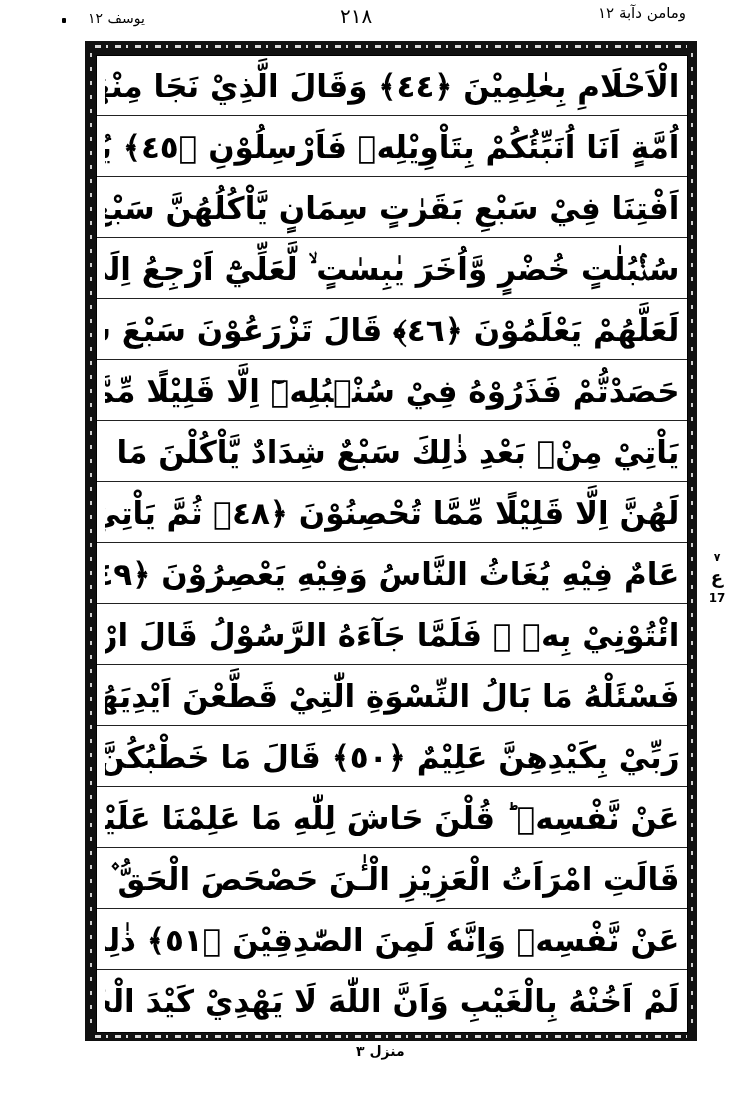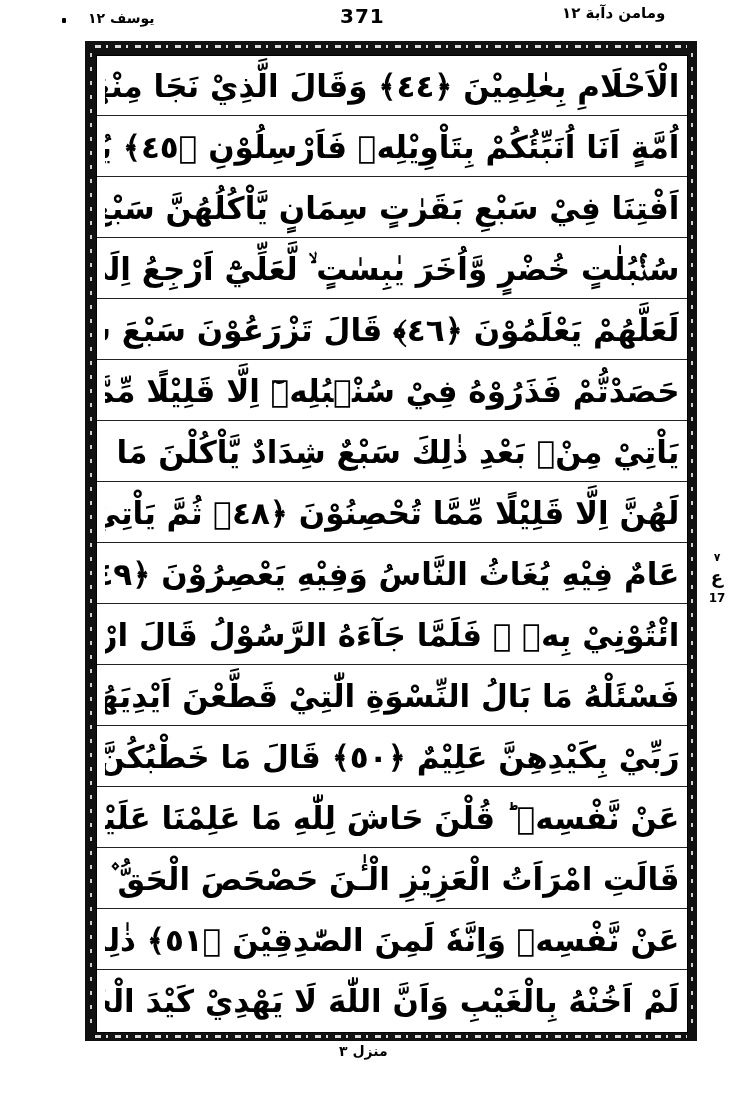--- a/index.html
+++ b/index.html
@@ -1,20 +1,20 @@
 <!DOCTYPE html>
 <html><head>
 <meta charset="utf-8">
 <style>
   html, body { margin:0; padding:0; background:#ffffff; }
   body { width:746px; height:1108px; position:relative; overflow:hidden;
          font-family:"DejaVu Sans", sans-serif; color:#000; }
   .abs { position:absolute; }
-  .hdr { font-weight:bold; direction:rtl; white-space:nowrap; }
-  #hdr-right { left:562px; top:4px; font-size:15px;text-align:center; }
+  .hdr { font-weight:normal; direction:rtl; white-space:nowrap; }
+  #hdr-right { left:598px; top:4px; font-size:15px;text-align:center; }
   #hdr-left  { left:88px;  top:10px; font-size:14px; }
   #hdr-page  { left:340px; top:4px; font-size:20px; letter-spacing:1px; }
   #dot { left:62px; top:18px; width:4px; height:5px; background:#000; border-radius:1px; }
 
   
   #frame-outer { left:85px; top:41px; width:612px; height:1000px; background:#111; }
   .band-deco { position:absolute; height:3px; background:repeating-linear-gradient(90deg,#fff 0 6px,transparent 6px 11px,#fff 11px 13px,transparent 13px 20px); opacity:.85; }
   .side-deco { position:absolute; width:2px; background:repeating-linear-gradient(180deg,#fff 0 4px,transparent 4px 14px); opacity:.8; }
   #frame-inner { left:96px; top:55px; width:592px; height:978px; background:#fff;
                  border:1px solid #000; box-sizing:border-box; }
@@ -22,27 +22,27 @@
   .row { position:absolute; left:0; width:590px; height:60px; border-bottom:1.5px solid #222;
          box-sizing:border-box; display:flex; align-items:center; justify-content:center; }
   .row:last-child { border-bottom:none; }
   .line-text { direction:rtl; unicode-bidi:embed; font-family:"DejaVu Sans", sans-serif;
                font-weight:bold; font-size:31px; line-height:60px; white-space:nowrap;
                text-align:justify; text-align-last:justify; width:575px; overflow:hidden;
                letter-spacing:0px; }
 
   #ruku { left:703px; top:548px; font-size:18px; font-weight:bold; direction:rtl; line-height:20px; text-align:center; width:28px; }
   #ruku .sub { font-size:12px; display:block; }
-  #manzil { left:339px; top:1043px; font-size:14px; font-weight:bold; direction:rtl; }
+  #manzil { left:356px; top:1043px; font-size:14px; font-weight:bold; direction:rtl; }
 </style>
 </head>
 <body>
 
 <div id="hdr-right" class="abs hdr">ومامن دآبة ١٢</div>
-<div id="hdr-page" class="abs hdr">371</div>
+<div id="hdr-page" class="abs hdr">٢١٨</div>
 <div id="hdr-left" class="abs hdr">يوسف ١٢</div>
 <div id="dot" class="abs"></div>
 
 <div id="frame-outer" class="abs">
   <div class="band-deco" style="left:10px;top:4px;width:592px;"></div>
   <div class="band-deco" style="left:10px;bottom:3px;width:592px;"></div>
   <div class="side-deco" style="left:5px;top:12px;height:976px;"></div>
   <div class="side-deco" style="right:4px;top:12px;height:976px;"></div>
 </div>
 

